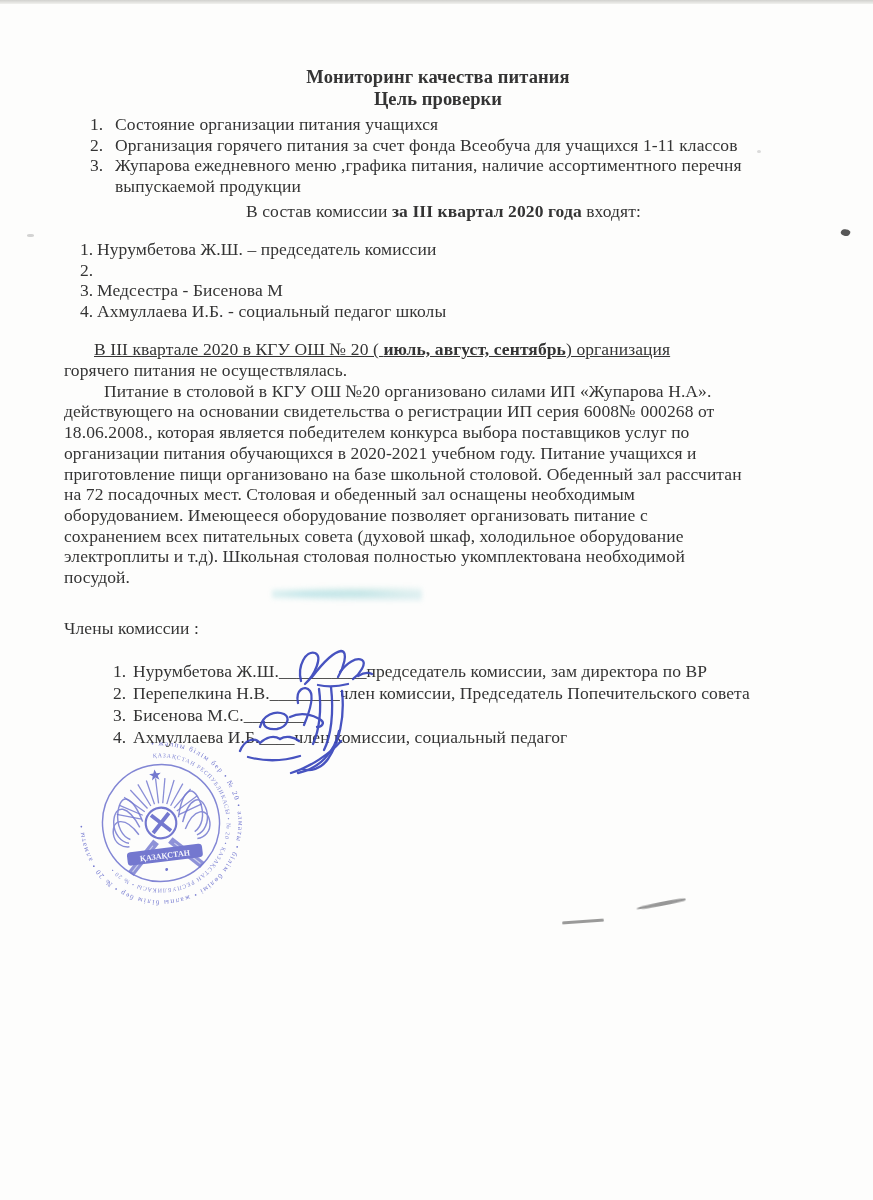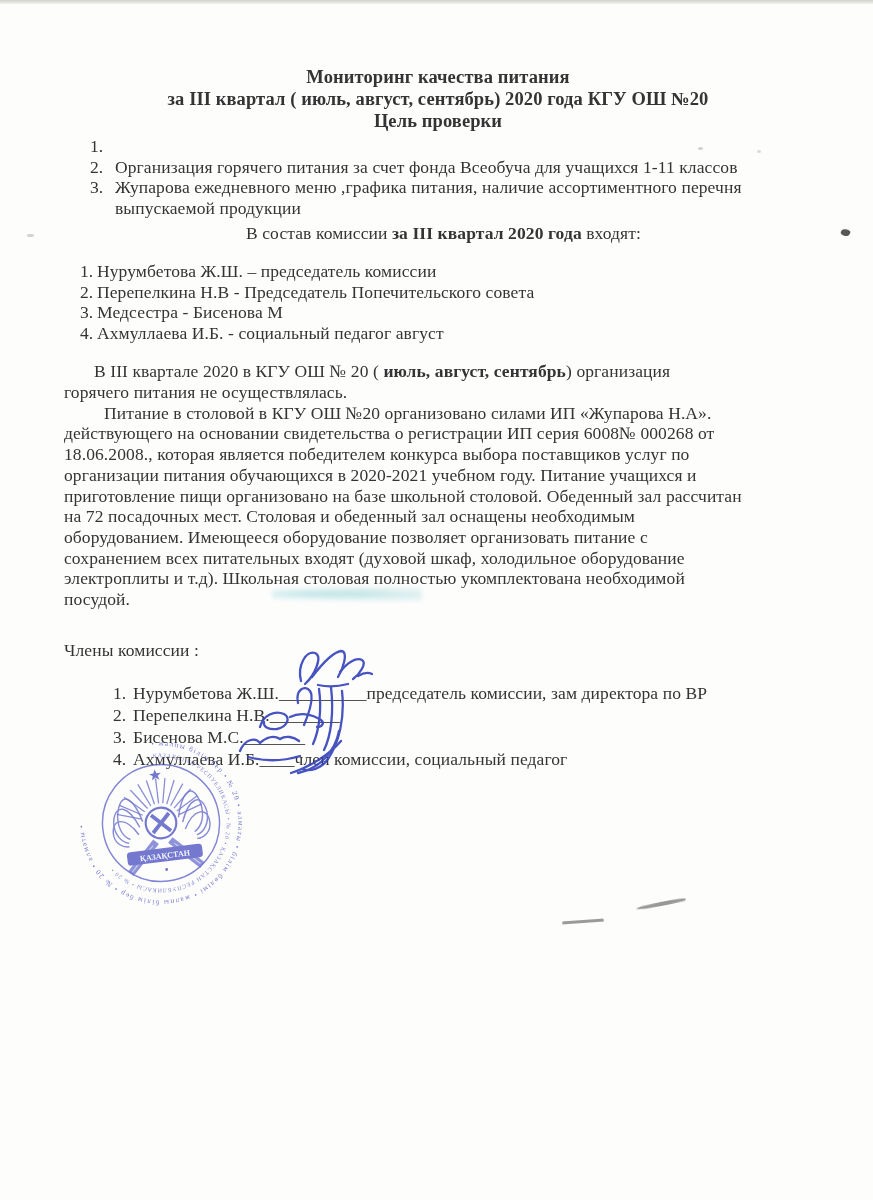--- a/index.html
+++ b/index.html
@@ -10,21 +10,21 @@
   .doc{position:absolute;top:66px;left:64px;width:748px;font-size:17.5px;line-height:20.7px;
     color:#343434;letter-spacing:.1px;}
   .title{ text-align:center;font-weight:bold;font-size:18.5px;line-height:22px;}
   .goals{margin:4px 0 0 26px;padding:0;list-style:none;}
   .goals li{display:flex;}
   .goals .num{width:25px;flex:0 0 25px;}
   .intro{margin-left:11px;margin-top:4px;text-align:center;}
   .commission{margin-left:16px;padding:0;list-style:none;}
   .commission li{display:flex;}
   .commission .num{flex:0 0 17px;}
-  .para1 .l1{text-indent:30px;}
+  .para1 .l1{text-indent:30px;text-decoration:underline;}
   .para2 .l1{text-indent:40px;}
   b{font-weight:bold;}
   .members-heading{font-weight:normal;margin-top:30px;}
   .sig-list{margin:22px 0 0 49px;padding:0;list-style:none;line-height:22px;}
   .sig-list li{display:flex;white-space:nowrap;}
   .sig-list .num{flex:0 0 20px;}
   .sig-line{letter-spacing:0;}
   .sig-overlay{position:absolute;left:200px;top:630px;width:230px;height:170px;pointer-events:none;}
   .stamp{position:absolute;left:64px;top:733px;width:194px;height:180px;pointer-events:none;opacity:.82;}
   .speck{position:absolute;border-radius:50%;}
@@ -44,27 +44,29 @@
 </style>
 </head>
 <body>
 
 <div class="page">
   <div class="scan-top-line"></div>
 
   <div class="doc">
     <div class="title">
       <div>Мониторинг качества питания</div>
-      <div>за III квартал ( июль, август, сентябрь) 2020 года КГУ ОШ №20</div>
       <div>Цель проверки</div>
     </div>
 
     <ol class="goals">
       <li>
         <span class="num">1.</span>
+        <div>
+            <div>Состояние организации питания учащихся</div>
+          </div>
       </li>
       <li>
         <span class="num">2.</span>
         <div>
           <div>Организация горячего питания за счет фонда Всеобуча для учащихся 1-11 классов</div>
         </div>
       </li>
       <li>
         <span class="num">3.</span>
         <div>
@@ -76,63 +78,63 @@
 
     <div class="intro"><span>В состав комиссии </span><b>за III квартал  2020 года</b><span> входят:</span></div>
 
     <ol class="commission">
       <li>
           <span class="num">1.</span>
           <span>Нурумбетова Ж.Ш. – председатель комиссии</span>
         </li>
       <li>
           <span class="num">2.</span>
-          <span>Перепелкина Н.В - Председатель Попечительского совета</span>
         </li>
       <li>
           <span class="num">3.</span>
           <span>Медсестра - Бисенова М</span>
         </li>
       <li>
           <span class="num">4.</span>
-          <span>Ахмуллаева И.Б. - социальный педагог август</span>
+          <span>Ахмуллаева И.Б. - социальный педагог школы</span>
         </li>
     </ol>
 
     <div class="para1">
       <div class="l1"><span>В III квартале 2020  в КГУ ОШ № 20 ( </span><b>июль, август, сентябрь</b><span>)  организация</span></div>
       <div>горячего питания не осуществлялась.</div>
     </div>
 
     <div class="para2">
       <div class="l1">Питание в столовой в КГУ ОШ №20 организовано силами ИП «Жупарова Н.А».</div>
       <div>действующего на основании свидетельства о регистрации ИП серия 6008№ 000268 от</div>
       <div>18.06.2008., которая является победителем конкурса выбора поставщиков услуг по</div>
       <div>организации питания обучающихся в 2020-2021 учебном году. Питание учащихся и</div>
       <div>приготовление пищи организовано на базе школьной столовой. Обеденный зал рассчитан</div>
       <div>на 72 посадочных мест. Столовая и обеденный зал оснащены необходимым</div>
       <div>оборудованием. Имеющееся оборудование позволяет организовать питание с</div>
-      <div>сохранением всех питательных входят (духовой шкаф, холодильное оборудование</div>
+      <div>сохранением всех питательных совета (духовой шкаф, холодильное оборудование</div>
       <div>электроплиты и т.д). Школьная столовая полностью укомплектована необходимой</div>
       <div>посудой.</div>
     </div>
 
     <div class="members-heading">Члены комиссии :</div>
 
     <ol class="sig-list">
       <li>
           <span class="num">1.</span>
           <span>Нурумбетова Ж.Ш.</span>
           <span class="sig-line">__________</span>
           <span> председатель комиссии, зам директора по ВР</span>
         </li>
       <li>
           <span class="num">2.</span>
           <span>Перепелкина Н.В.</span>
           <span class="sig-line">________</span>
+          <span> член комиссии, Председатель Попечительского совета</span>
         </li>
       <li>
           <span class="num">3.</span>
           <span>Бисенова М.С.</span>
           <span class="sig-line">_______</span>
         </li>
       <li>
           <span class="num">4.</span>
           <span>Ахмуллаева И.Б.</span>
           <span class="sig-line">____</span>

